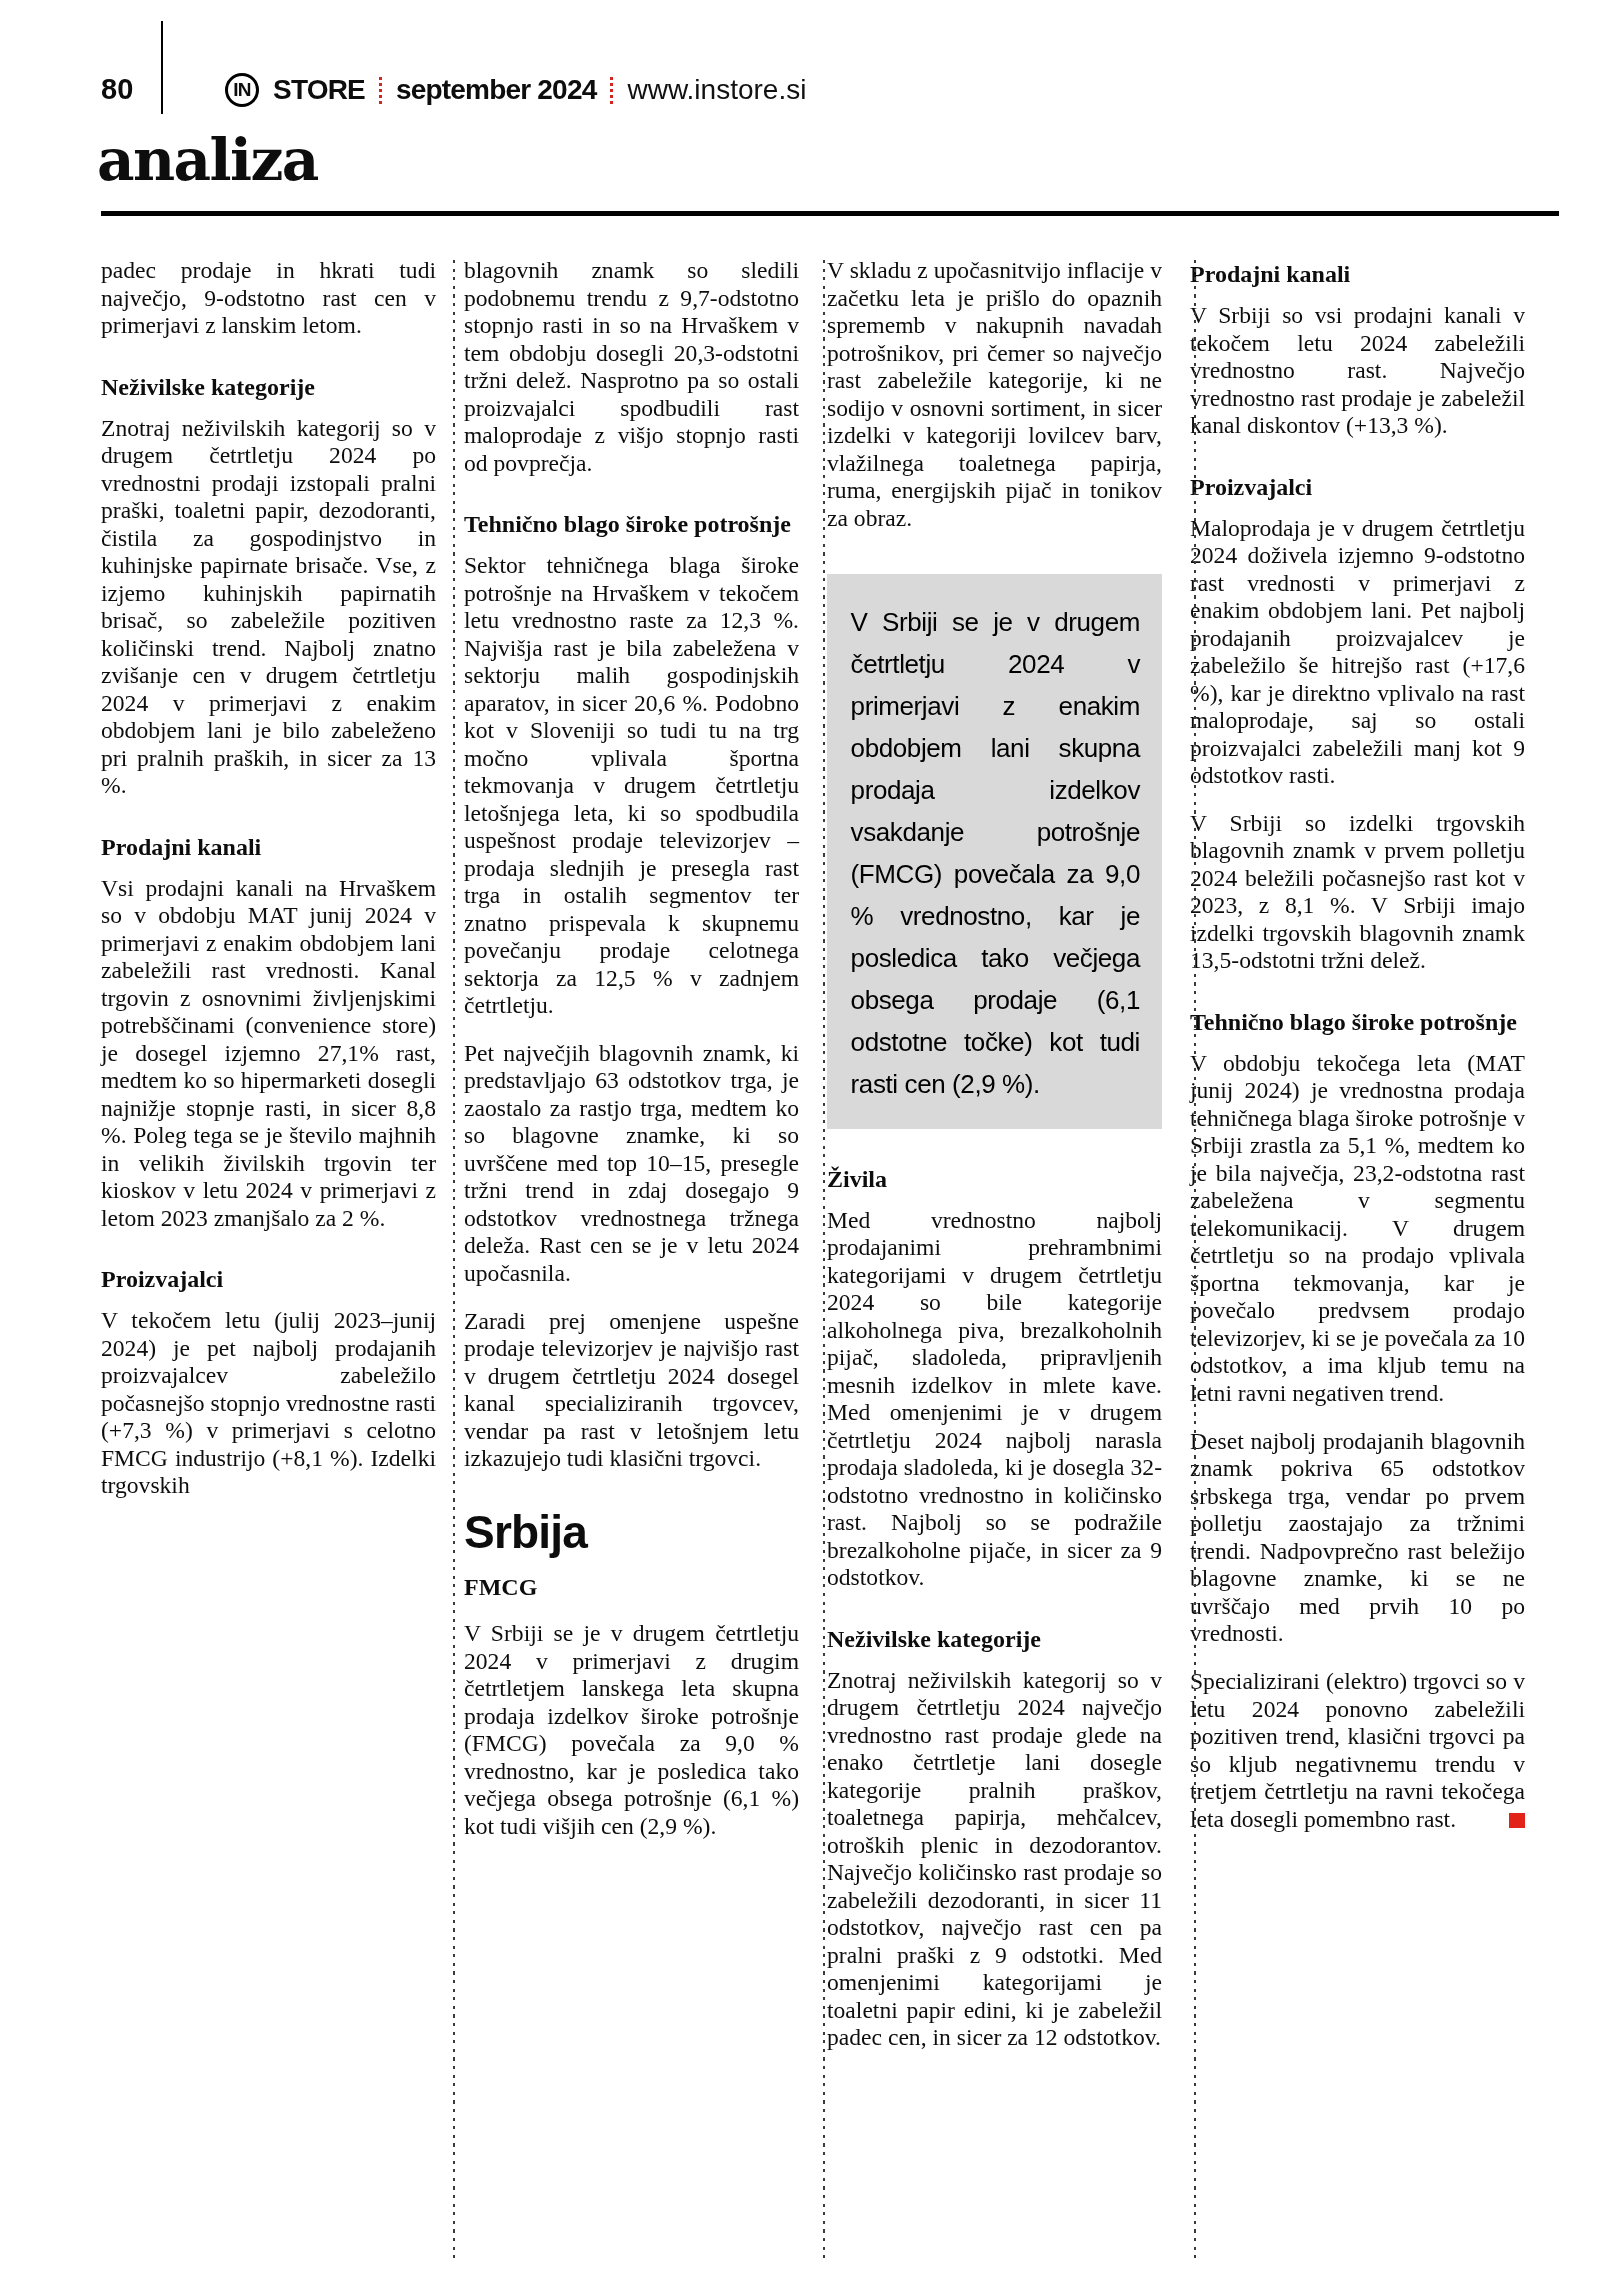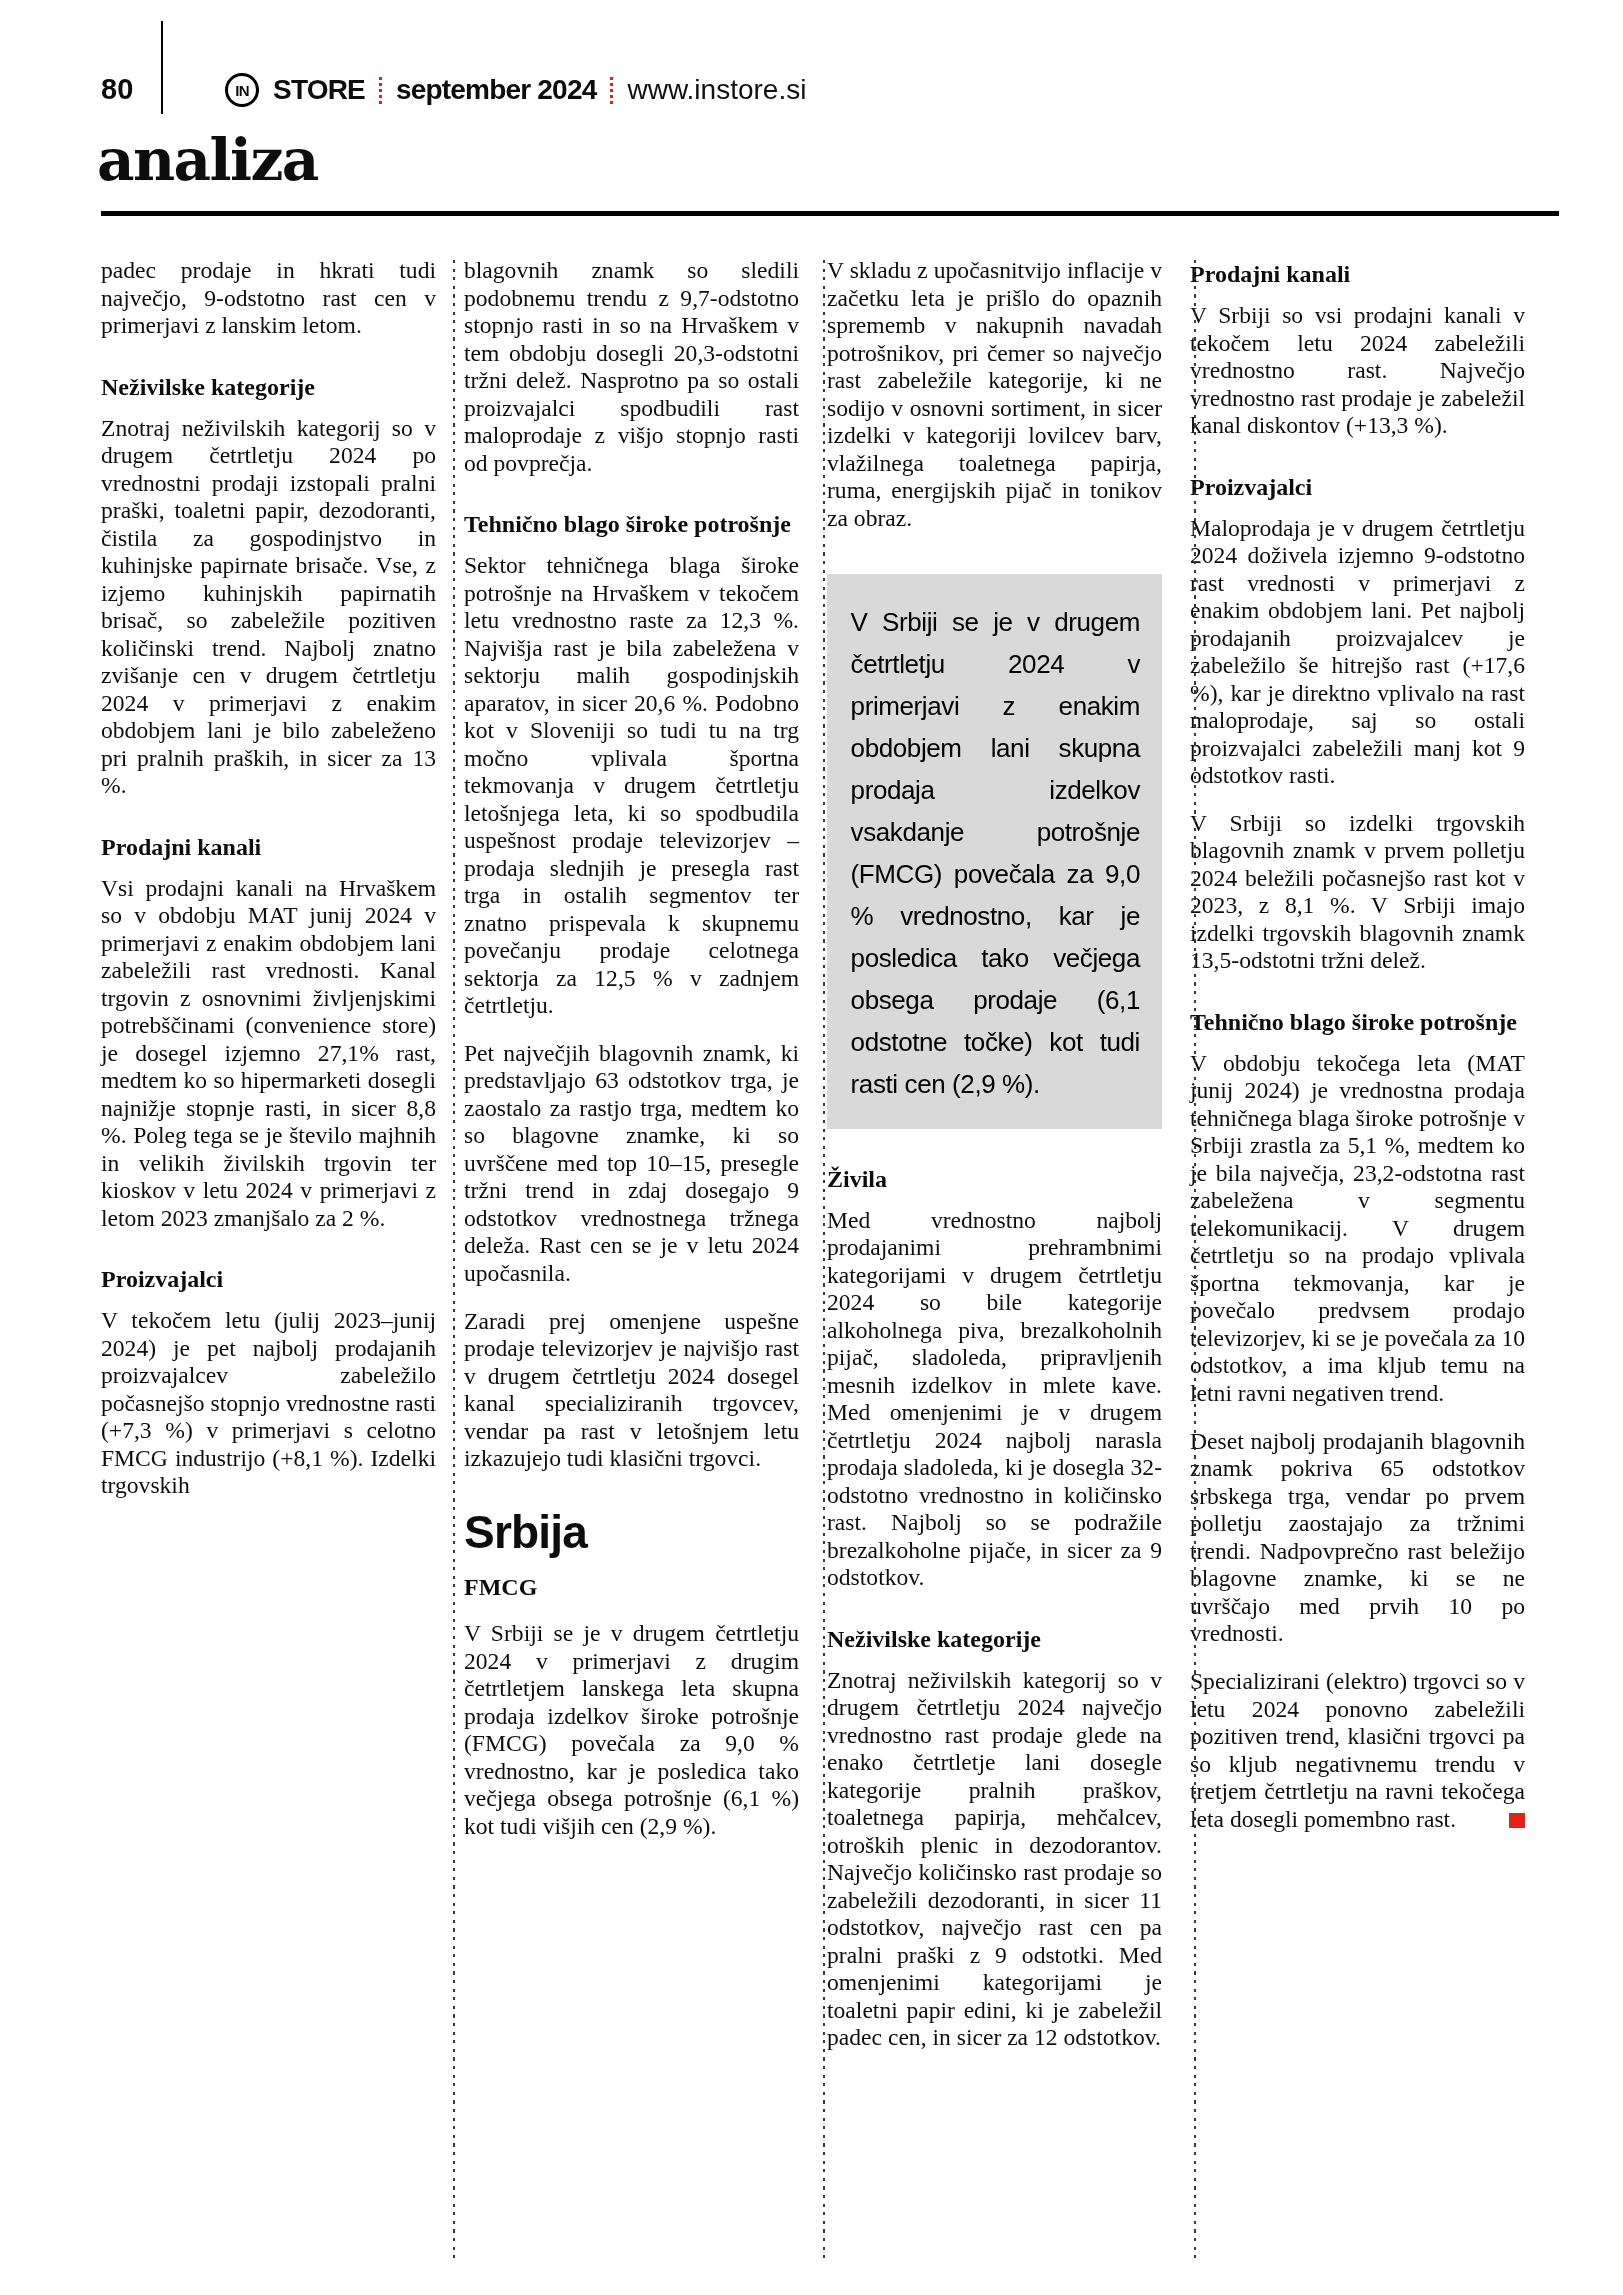--- a/index.html
+++ b/index.html
@@ -5,21 +5,21 @@
   html,body{margin:0;padding:0;background:#fff;}
   .page{position:relative;width:1623px;height:2295px;background:#ffffff;color:#0d0d0d;
         font-family:"Liberation Serif", serif;overflow:hidden;margin-top:10px;}
   
   .pagenum{position:absolute;left:101px;top:63px;font-family:"Liberation Sans",sans-serif;
            font-weight:bold;font-size:29px;}
   .head-vline{position:absolute;left:161px;top:11px;width:2.4px;height:93px;background:#000;}
   .masthead{position:absolute;left:225px;top:63px;display:flex;align-items:center;gap:14px;
             font-family:"Liberation Sans",sans-serif;font-size:28px;}
   .incircle{width:28px;height:28px;border:3.1px solid #000;border-radius:50%;display:flex;
-            align-items:center;justify-content:center;font-weight:bold;font-size:15px;letter-spacing:-0.8px;}
+            align-items:center;justify-content:center;font-weight:bold;font-size:19px;letter-spacing:-0.8px;}
   .brand{font-weight:bold;letter-spacing:-0.8px;}
   .issue{font-weight:bold;letter-spacing:-0.8px;}
   .site{font-weight:normal;color:#111;}
   .redsep{width:0;height:27px;border-left:3.1px dotted #d2251f;}
   .section-title{position:absolute;left:97px;top:116px;font-family:"DejaVu Serif",serif;
                  font-weight:bold;font-size:58px;letter-spacing:-1.6px;}
   .head-rule{position:absolute;left:101px;top:201px;width:1458px;height:4.7px;background:#000;}
   
   .cols{position:absolute;left:101px;top:247px;width:1447px;display:flex;gap:28px;}
   .col{width:335px;font-size:23.6px;line-height:27.5px;text-align:justify;}

